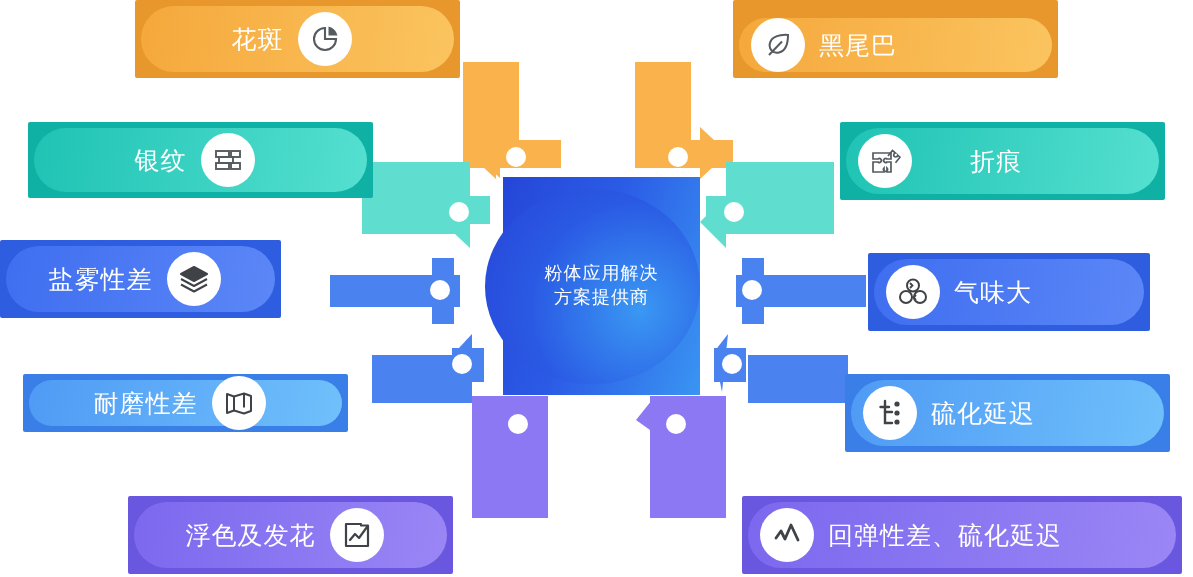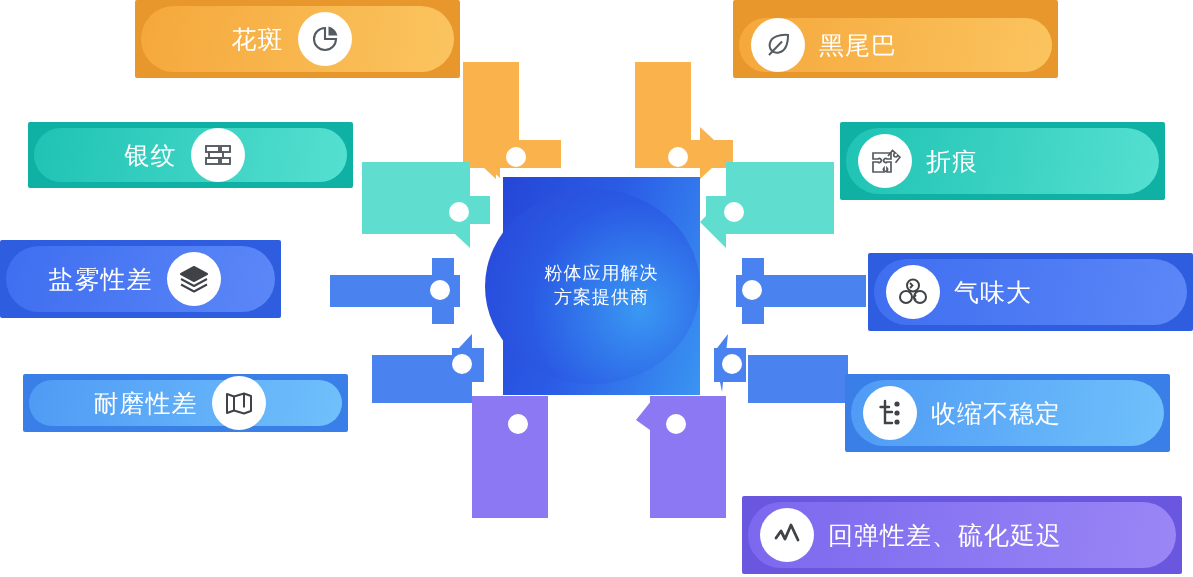--- a/index.html
+++ b/index.html
@@ -199,39 +199,39 @@
       <span class="iconcircle">
         <svg width="32" height="32" viewBox="0 0 32 32" fill="none" stroke="#555b60" stroke-width="2">
           <path d="M26 6 C26 6 12 4.5 8.5 12.5 C5.5 19.5 11 25 17 23.5 C24 21.8 26 13 26 6 Z"></path>
           <path d="M7 26 L20 12.5"></path>
         </svg>
       </span>
       <span class="barlabel">黑尾巴</span>
     </div>
   </div>
 
-  <div class="barwrap" style="left:28px;top:122px;width:325px;height:66px;">
+  <div class="barwrap" style="left:28px;top:122px;width:325px;height:76px;padding-left:20px;">
     <div class="barshadow" style="background:#0fb1a4;"></div>
     <div class="bar right-icon" style="background:linear-gradient(100deg,#1fc3b4 0%,#55e0d0 100%);">
       <span class="barlabel">银纹</span>
       <span class="iconcircle">
         <svg width="32" height="32" viewBox="0 0 32 32" fill="none" stroke="#555b60" stroke-width="1.9">
           <rect x="4" y="7" width="13" height="6"></rect>
           <rect x="19" y="7" width="9" height="6"></rect>
           <rect x="7" y="13" width="14" height="6"></rect>
           <rect x="4" y="19" width="13" height="6"></rect>
           <rect x="19" y="19" width="9" height="6"></rect>
         </svg>
       </span>
     </div>
   </div>
 
   <div class="barwrap" style="left:840px;top:122px;width:325px;height:78px;">
     <div class="barshadow" style="background:#0fb1a4;"></div>
-    <div class="bar left-icon" style="background:linear-gradient(100deg,#1fc3b4 0%,#55e0d0 100%);">
+    <div class="bar left-icon" style="background:linear-gradient(100deg,#1fc3b4 0%,#55e0d0 100%);gap:44px;">
       <span class="iconcircle">
         <svg width="32" height="32" viewBox="0 0 32 32" fill="none" stroke="#555b60" stroke-width="1.7">
           <path d="M4 14 H9 a2 2 0 1 1 0 3 H4 V27 H15 v-4 a2 2 0 1 0 3 0 v4 H22 V17 h-4 a2 2 0 1 1 0-3 h4 V8 H4 Z"></path>
           <path d="M19 11 L23.5 5.5 l3 2.5 a2 2 0 1 0 2.2 2.2 l2.3 2 -4.5 5.5"></path>
         </svg>
       </span>
       <span class="barlabel">折痕</span>
     </div>
   </div>
 
@@ -242,21 +242,21 @@
       <span class="iconcircle">
         <svg width="32" height="32" viewBox="0 0 32 32" fill="none" stroke="#3f4347" stroke-width="2" stroke-linejoin="round">
           <path d="M16 4 L29 11 L16 18 L3 11 Z" fill="#3f4347"></path>
           <path d="M3 16 L16 23 L29 16"></path>
           <path d="M3 21.5 L16 28.5 L29 21.5"></path>
         </svg>
       </span>
     </div>
   </div>
 
-  <div class="barwrap" style="left:868px;top:253px;width:325px;height:78px;">
+  <div class="barwrap" style="left:868px;top:253px;width:282px;height:78px;">
     <div class="barshadow" style="background:#2f5de0;"></div>
     <div class="bar left-icon" style="background:linear-gradient(100deg,#3f6ef0 0%,#5b87f7 100%);">
       <span class="iconcircle">
         <svg width="32" height="32" viewBox="0 0 32 32" fill="none" stroke="#3f4347" stroke-width="2">
           <circle cx="16" cy="9.5" r="6"></circle>
           <circle cx="9" cy="21" r="6"></circle>
           <circle cx="23" cy="21" r="6"></circle>
           <path d="M13 7 l2.5 2.5 -2.5 2.5" stroke-width="1.8"></path>
           <path d="M19 19 l-2.5 2.5 2.5 2.5" stroke-width="1.8"></path>
         </svg>
@@ -285,24 +285,37 @@
       <span class="iconcircle">
         <svg width="32" height="32" viewBox="0 0 32 32" fill="none" stroke="#3f4347" stroke-width="2.4" stroke-linecap="round">
           <path d="M11 4 V26 H18"></path>
           <path d="M11 15 H18"></path>
           <path d="M6.5 10 H15"></path>
           <circle cx="23" cy="7" r="2.6" fill="#3f4347" stroke="none"></circle>
           <circle cx="23" cy="16" r="2.6" fill="#3f4347" stroke="none"></circle>
           <circle cx="23" cy="25" r="2.6" fill="#3f4347" stroke="none"></circle>
         </svg>
       </span>
-      <span class="barlabel">收缩不稳定</span>
-    </div>
-  </div>
-
+      <span class="barlabel">硫化延迟</span>
+    </div>
+  </div>
+
+  <div class="barwrap" style="left:128px;top:496px;width:325px;height:78px;">
+    <div class="barshadow" style="background:#6a57e0;"></div>
+    <div class="bar right-icon" style="background:linear-gradient(100deg,#7b68ee 0%,#9a86f5 100%);">
+      <span class="barlabel">浮色及发花</span>
+      <span class="iconcircle">
+        <svg width="32" height="32" viewBox="0 0 32 32" fill="none" stroke="#3f4347" stroke-width="2.2" stroke-linecap="round" stroke-linejoin="round">
+          <path d="M20 5 H5 V27 H27 V13"></path>
+          <path d="M9 21 L14 15 L18 19 L26 8"></path>
+          <path d="M20 6.5 H27 V13.5"></path>
+        </svg>
+      </span>
+    </div>
+  </div>
 
   <div class="barwrap" style="left:742px;top:496px;width:440px;height:78px;">
     <div class="barshadow" style="background:#6a57e0;"></div>
     <div class="bar left-icon" style="background:linear-gradient(100deg,#7b68ee 0%,#9a86f5 100%);">
       <span class="iconcircle">
         <svg width="32" height="32" viewBox="0 0 32 32" fill="none" stroke="#3f4347" stroke-width="2.8" stroke-linecap="round" stroke-linejoin="round">
           <path d="M5 19 L10 12 L14 20 L20 6 L27 21"></path>
         </svg>
       </span>
       <span class="barlabel">回弹性差、硫化延迟</span>

